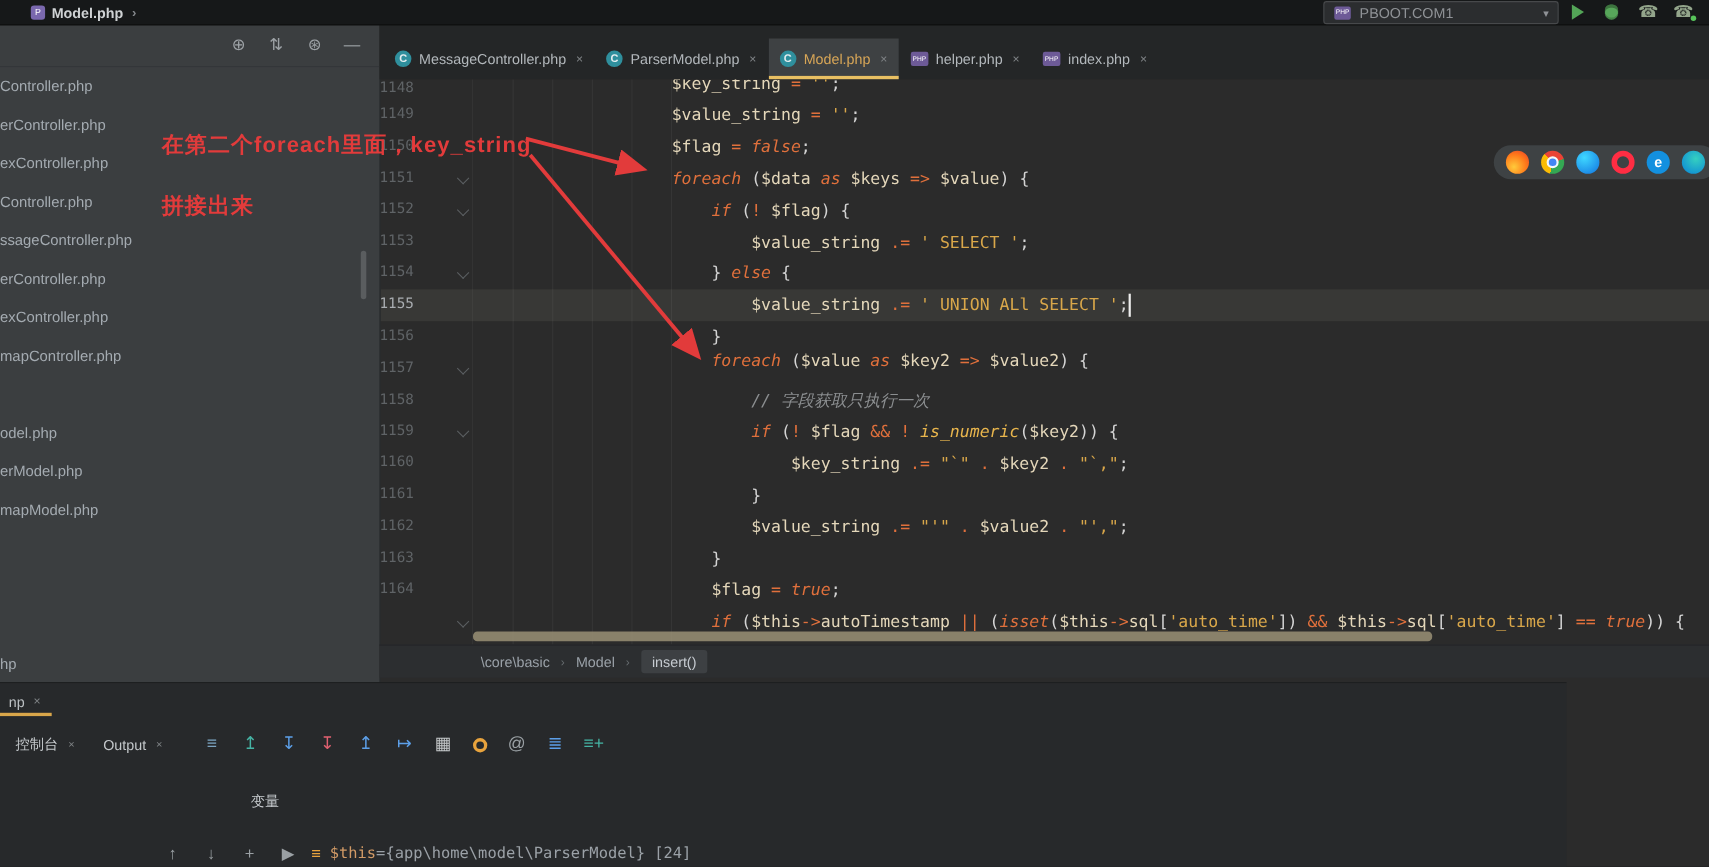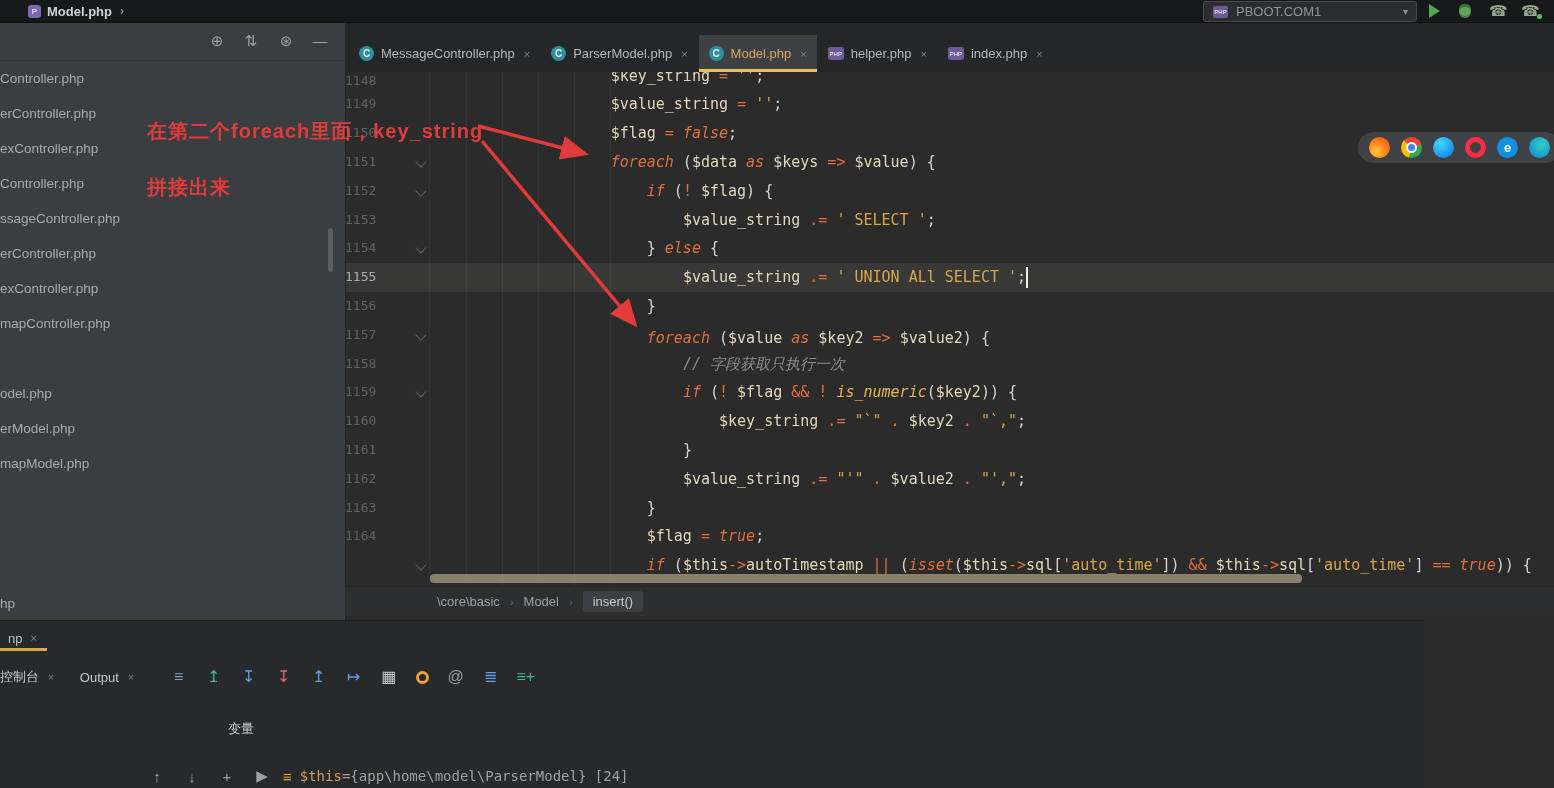--- a/index.html
+++ b/index.html
@@ -80,21 +80,21 @@
   .bc-last{background:#3d4043;border-radius:3px;padding:3px 10px;color:#c6cbd1;}
 
   
   .bottom{position:absolute;left:0;top:620px;width:1424px;height:168px;background:#27292b;
           border-top:1px solid #1d1f20;z-index:5;}
   .bp-tab{position:absolute;left:0;top:5px;height:24px;color:#bcc0c3;font-size:13px;
           display:flex;align-items:center;padding-left:8px;}
   .bp-tab .tclose{margin-left:8px;}
   .bp-underline{position:absolute;left:0;top:27px;width:47px;height:3px;background:#d9a64a;}
   .dbg-row{position:absolute;left:0;top:40px;height:32px;display:flex;align-items:center;}
-  .dbg-tab-label{margin-left:0;color:#c4c8cb;font-size:13px;}
+  .dbg-tab-label{margin-left:14px;color:#c4c8cb;font-size:13px;}
   .dbg-tab-close{margin-left:9px;color:#7e8285;font-size:10px;}
   .dbg-tab-label.second{margin-left:26px;}
   #dbgicons{display:flex;gap:13px;margin-left:34px;align-items:center;}
   .dbg-ic{width:22px;text-align:center;font-size:16px;line-height:22px;}
   .dbg-ic.ring{width:13px;height:13px;border:3px solid #e8a33d;border-radius:50%;box-sizing:border-box;
                margin:0 3px;}
   .vars-label{position:absolute;left:228px;top:99px;color:#c9cdd1;font-size:13px;}
   .vars-row{position:absolute;left:148px;top:142px;height:26px;display:flex;align-items:center;}
   #varicons{display:flex;gap:17px;align-items:center;}
   .var-ic{color:#9aa0a4;font-size:15px;width:18px;text-align:center;}
@@ -227,21 +227,21 @@
       <div id="codelines">
           <div class="crow" style="top: 0px;"><span class="tk-sp">                    </span><span class="tk-var">$key_string</span><span class="tk-op"> = </span><span class="tk-str">''</span><span class="tk-pun">;</span></div>
           <div class="crow" style="top: 28.8px;"><span class="tk-sp">                    </span><span class="tk-var">$value_string</span><span class="tk-op"> = </span><span class="tk-str">''</span><span class="tk-pun">;</span></div>
           <div class="crow" style="top: 57.6px;"><span class="tk-sp">                    </span><span class="tk-var">$flag</span><span class="tk-op"> = </span><span class="tk-kw">false</span><span class="tk-pun">;</span></div>
           <div class="crow" style="top: 86.4px;"><span class="tk-sp">                    </span><span class="tk-kw">foreach</span><span class="tk-pun"> (</span><span class="tk-var">$data</span><span class="tk-kw"> as </span><span class="tk-var">$keys</span><span class="tk-op"> =&gt; </span><span class="tk-var">$value</span><span class="tk-pun">) {</span></div>
           <div class="crow" style="top: 115.2px;"><span class="tk-sp">                        </span><span class="tk-kw">if</span><span class="tk-pun"> (</span><span class="tk-op">! </span><span class="tk-var">$flag</span><span class="tk-pun">) {</span></div>
           <div class="crow" style="top: 144px;"><span class="tk-sp">                            </span><span class="tk-var">$value_string</span><span class="tk-op"> .= </span><span class="tk-str">' SELECT '</span><span class="tk-pun">;</span></div>
           <div class="crow" style="top: 172.8px;"><span class="tk-sp">                        </span><span class="tk-pun">} </span><span class="tk-kw">else</span><span class="tk-pun"> {</span></div>
           <div class="crow" style="top: 201.6px;"><span class="tk-sp">                            </span><span class="tk-var">$value_string</span><span class="tk-op"> .= </span><span class="tk-str">' UNION ALl SELECT '</span><span class="tk-pun">;</span></div>
           <div class="crow" style="top: 230.4px;"><span class="tk-sp">                        </span><span class="tk-pun">}</span></div>
-          <div class="crow" style="top: 262px;"><span class="tk-sp">                        </span><span class="tk-kw">foreach</span><span class="tk-pun"> (</span><span class="tk-var">$value</span><span class="tk-kw"> as </span><span class="tk-var">$key2</span><span class="tk-op"> =&gt; </span><span class="tk-var">$value2</span><span class="tk-pun">) {</span></div>
+          <div class="crow" style="top: 252px;"><span class="tk-sp">                        </span><span class="tk-kw">foreach</span><span class="tk-pun"> (</span><span class="tk-var">$value</span><span class="tk-kw"> as </span><span class="tk-var">$key2</span><span class="tk-op"> =&gt; </span><span class="tk-var">$value2</span><span class="tk-pun">) {</span></div>
           <div class="crow" style="top: 288px;"><span class="tk-sp">                            </span><span class="tk-com">// 字段获取只执行一次</span></div>
           <div class="crow" style="top: 316.8px;"><span class="tk-sp">                            </span><span class="tk-kw">if</span><span class="tk-pun"> (</span><span class="tk-op">! </span><span class="tk-var">$flag</span><span class="tk-op"> &amp;&amp; </span><span class="tk-op">! </span><span class="tk-fn">is_numeric</span><span class="tk-pun">(</span><span class="tk-var">$key2</span><span class="tk-pun">)) {</span></div>
           <div class="crow" style="top: 345.6px;"><span class="tk-sp">                                </span><span class="tk-var">$key_string</span><span class="tk-op"> .= </span><span class="tk-str">"`"</span><span class="tk-op"> . </span><span class="tk-var">$key2</span><span class="tk-op"> . </span><span class="tk-str">"`,"</span><span class="tk-pun">;</span></div>
           <div class="crow" style="top: 374.4px;"><span class="tk-sp">                            </span><span class="tk-pun">}</span></div>
           <div class="crow" style="top: 403.2px;"><span class="tk-sp">                            </span><span class="tk-var">$value_string</span><span class="tk-op"> .= </span><span class="tk-str">"'"</span><span class="tk-op"> . </span><span class="tk-var">$value2</span><span class="tk-op"> . </span><span class="tk-str">"',"</span><span class="tk-pun">;</span></div>
           <div class="crow" style="top: 432px;"><span class="tk-sp">                        </span><span class="tk-pun">}</span></div>
           <div class="crow" style="top: 460.8px;"><span class="tk-sp">                        </span><span class="tk-var">$flag</span><span class="tk-op"> = </span><span class="tk-kw">true</span><span class="tk-pun">;</span></div>
           <div class="crow" style="top: 489.6px;"><span class="tk-sp">                        </span><span class="tk-kw">if</span><span class="tk-pun"> (</span><span class="tk-var">$this</span><span class="tk-op">-&gt;</span><span class="tk-var">autoTimestamp</span><span class="tk-op"> || </span><span class="tk-pun">(</span><span class="tk-kw">isset</span><span class="tk-pun">(</span><span class="tk-var">$this</span><span class="tk-op">-&gt;</span><span class="tk-var">sql</span><span class="tk-pun">[</span><span class="tk-str">'auto_time'</span><span class="tk-pun">])</span><span class="tk-op"> &amp;&amp; </span><span class="tk-var">$this</span><span class="tk-op">-&gt;</span><span class="tk-var">sql</span><span class="tk-pun">[</span><span class="tk-str">'auto_time'</span><span class="tk-pun">]</span><span class="tk-op"> == </span><span class="tk-kw">true</span><span class="tk-pun">)) {</span></div>
         </div>
     </div>

